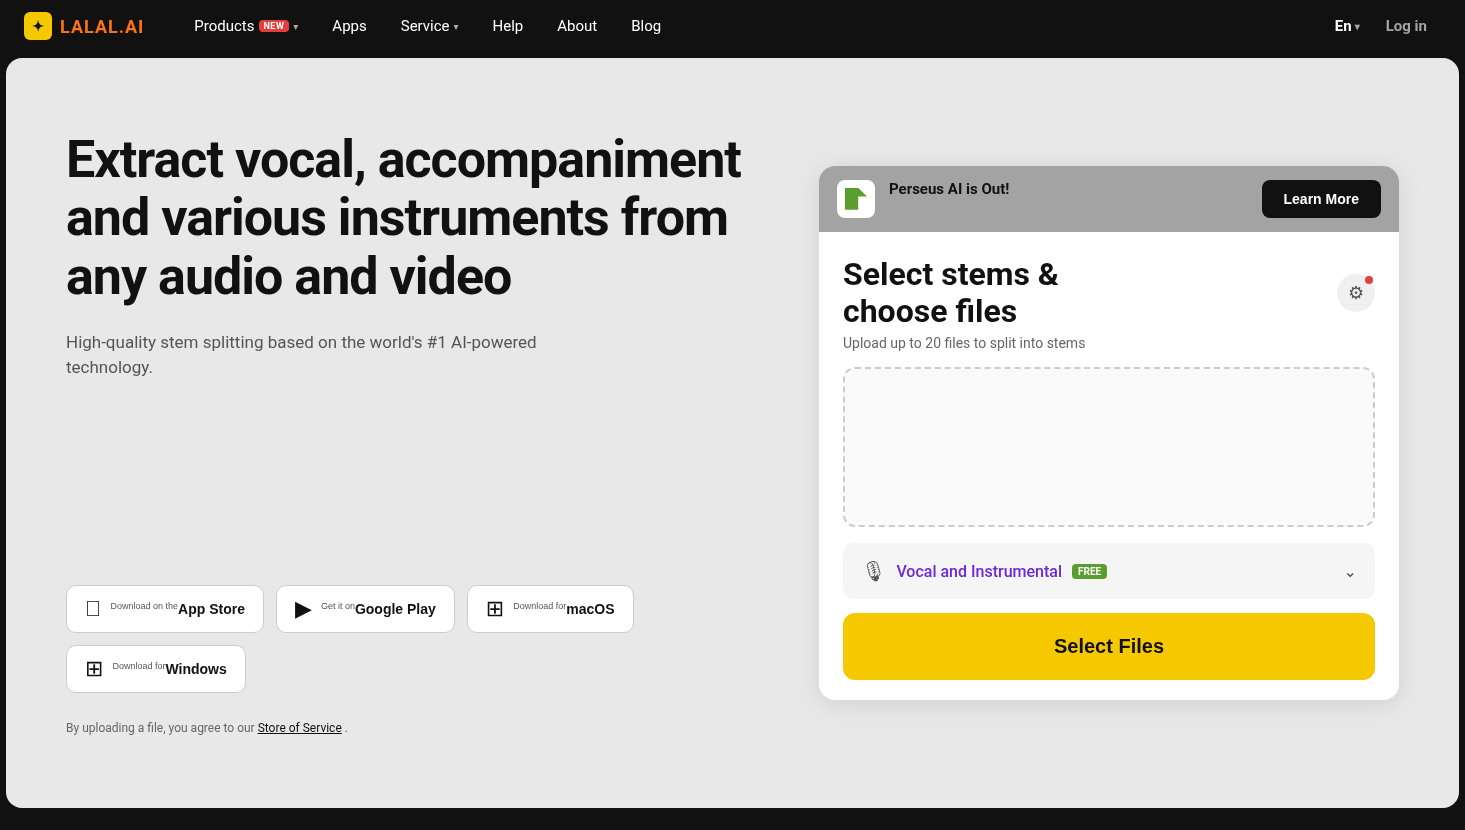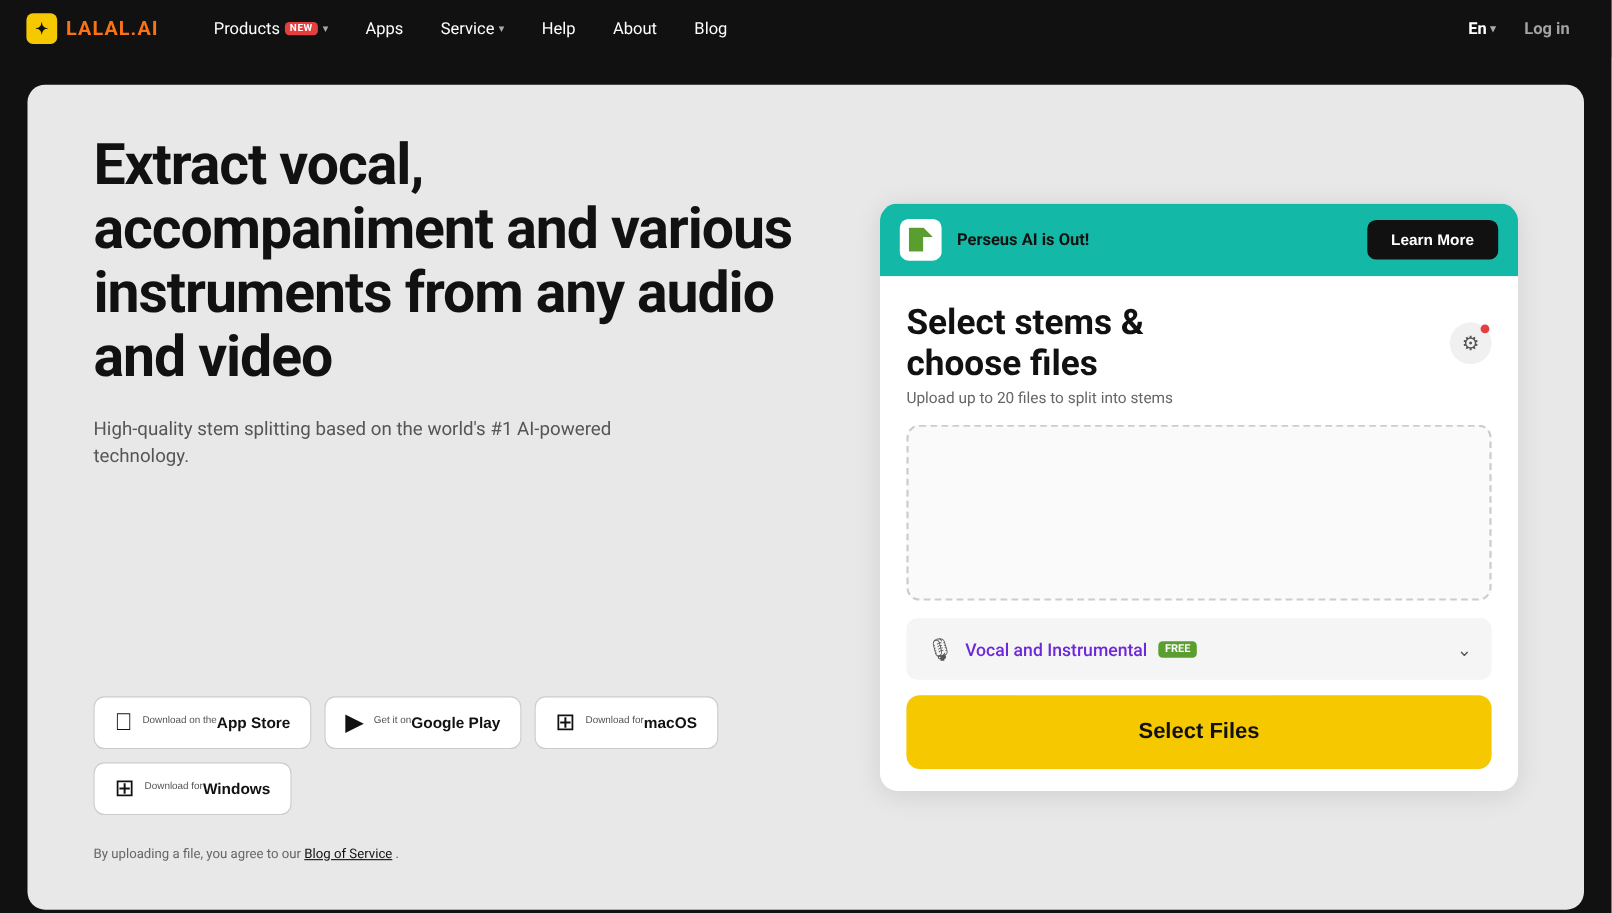--- a/index.html
+++ b/index.html
@@ -92,21 +92,21 @@
       color: #a3a3a3;
       font-size: 15px;
       cursor: pointer;
       padding: 6px 14px;
       border-radius: 6px;
     }
 
     
     .main {
       background: #e8e8e8;
-      margin: 25px;
+      margin: 6px;
       border-radius: 16px;
       height: calc(830px - 52px - 28px);
       display: flex;
       align-items: center;
       padding: 40px 60px;
       gap: 60px;
     }
 
     
     .left {
@@ -178,23 +178,22 @@
       width: 580px;
       flex-shrink: 0;
     }
     .widget {
       background: #fff;
       border-radius: 16px;
       overflow: hidden;
       box-shadow: 0 4px 24px rgba(0,0,0,0.10);
     }
     .banner {
-      background: #14b8a6;
-      display: flex;
-      align-items: center;
+      background: #a3a3a3;
+      display: flex;
       padding: 14px 18px;
       gap: 14px;
     }
     .banner-icon {
       background: #fff;
       width: 38px;
       height: 38px;
       border-radius: 8px;
       display: flex;
       align-items: center;
@@ -413,21 +412,21 @@
       <button class="dl-btn">
         <span class="dl-icon">⊞</span>
         <div class="dl-text-group">
           <span class="dl-small">Download for</span>
           <span class="dl-big">Windows</span>
         </div>
       </button>
     </div>
     <p class="tos-text">
       <span>By uploading a file, you agree to our </span>
-      <span class="tos-link">Blog of Service</span>
+      <span class="tos-link">Store of Service</span>
       <span>.</span>
     </p>
   </div>
 
   <div class="right">
     <div class="widget">
 
       <div class="banner">
         <div class="banner-icon">
           <div class="banner-icon-inner"></div>

